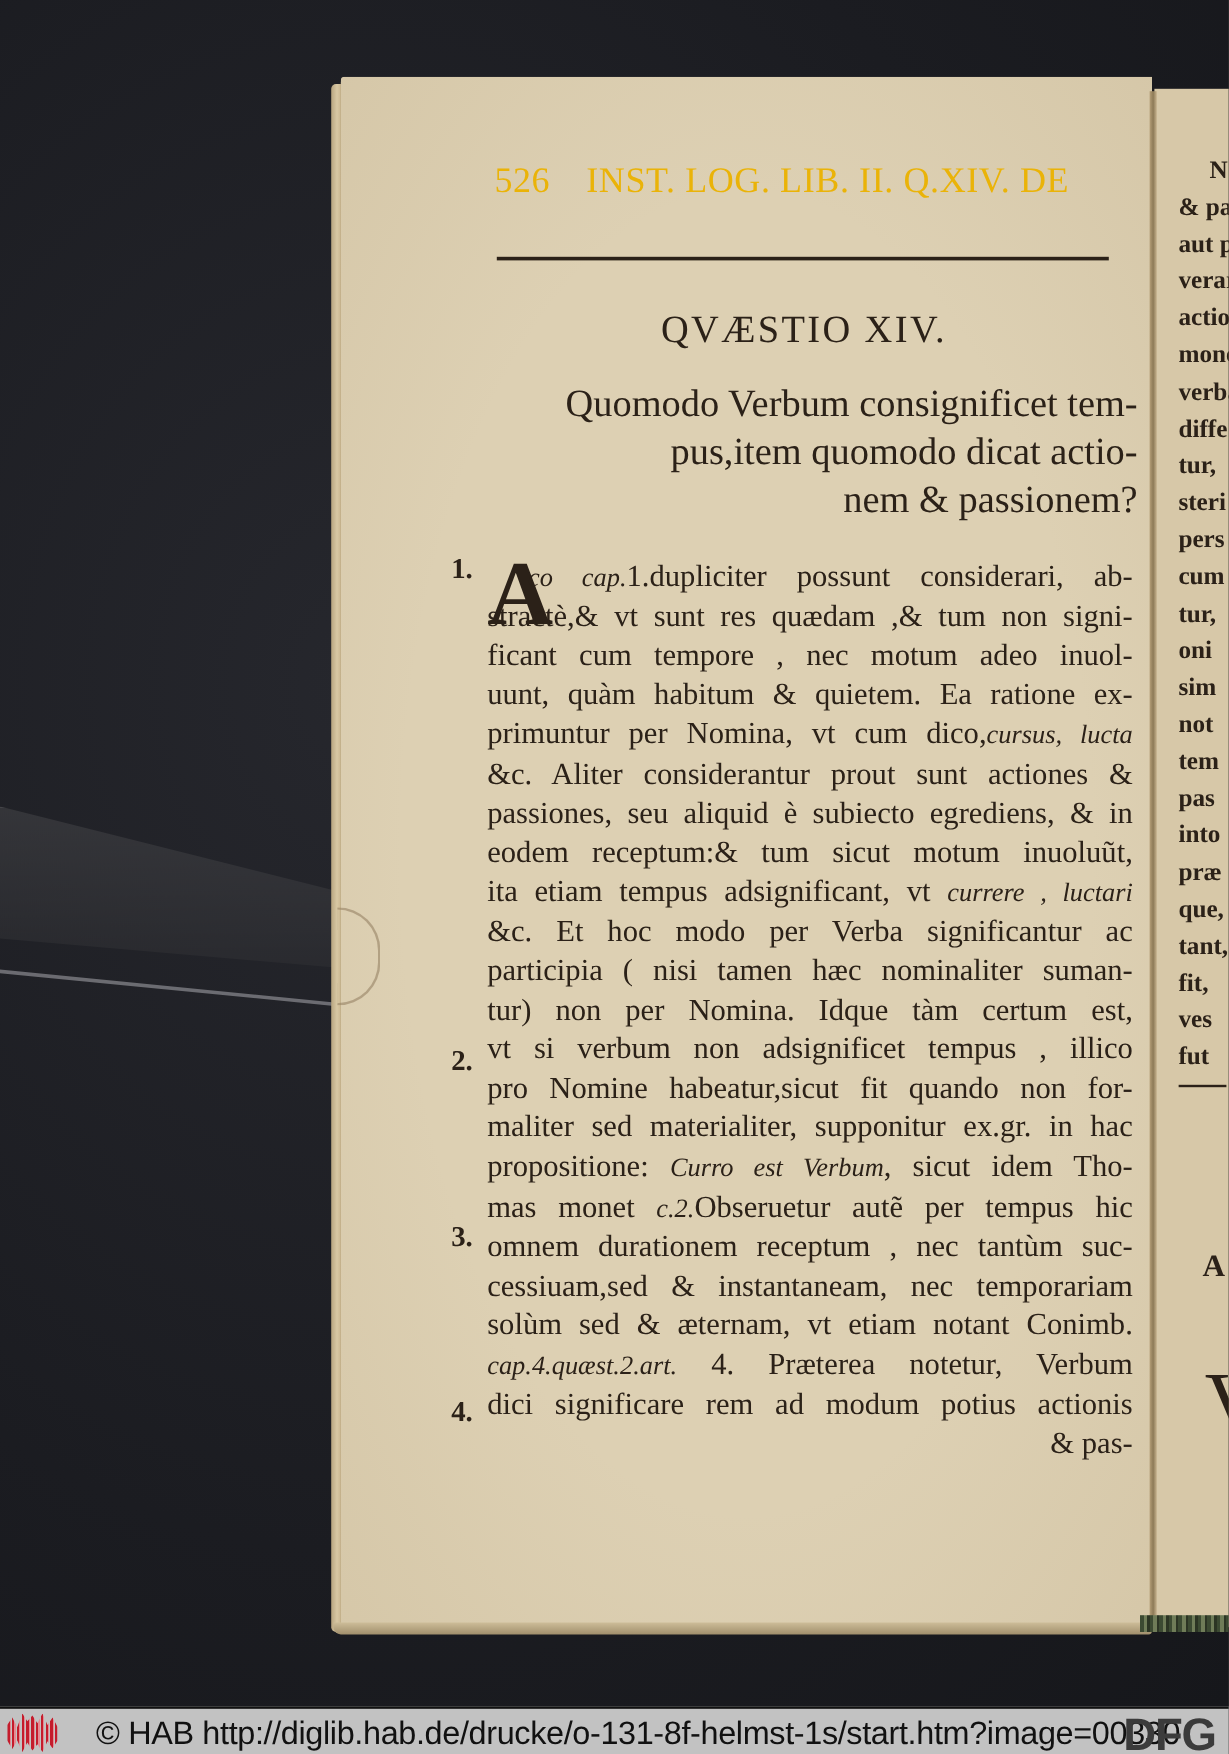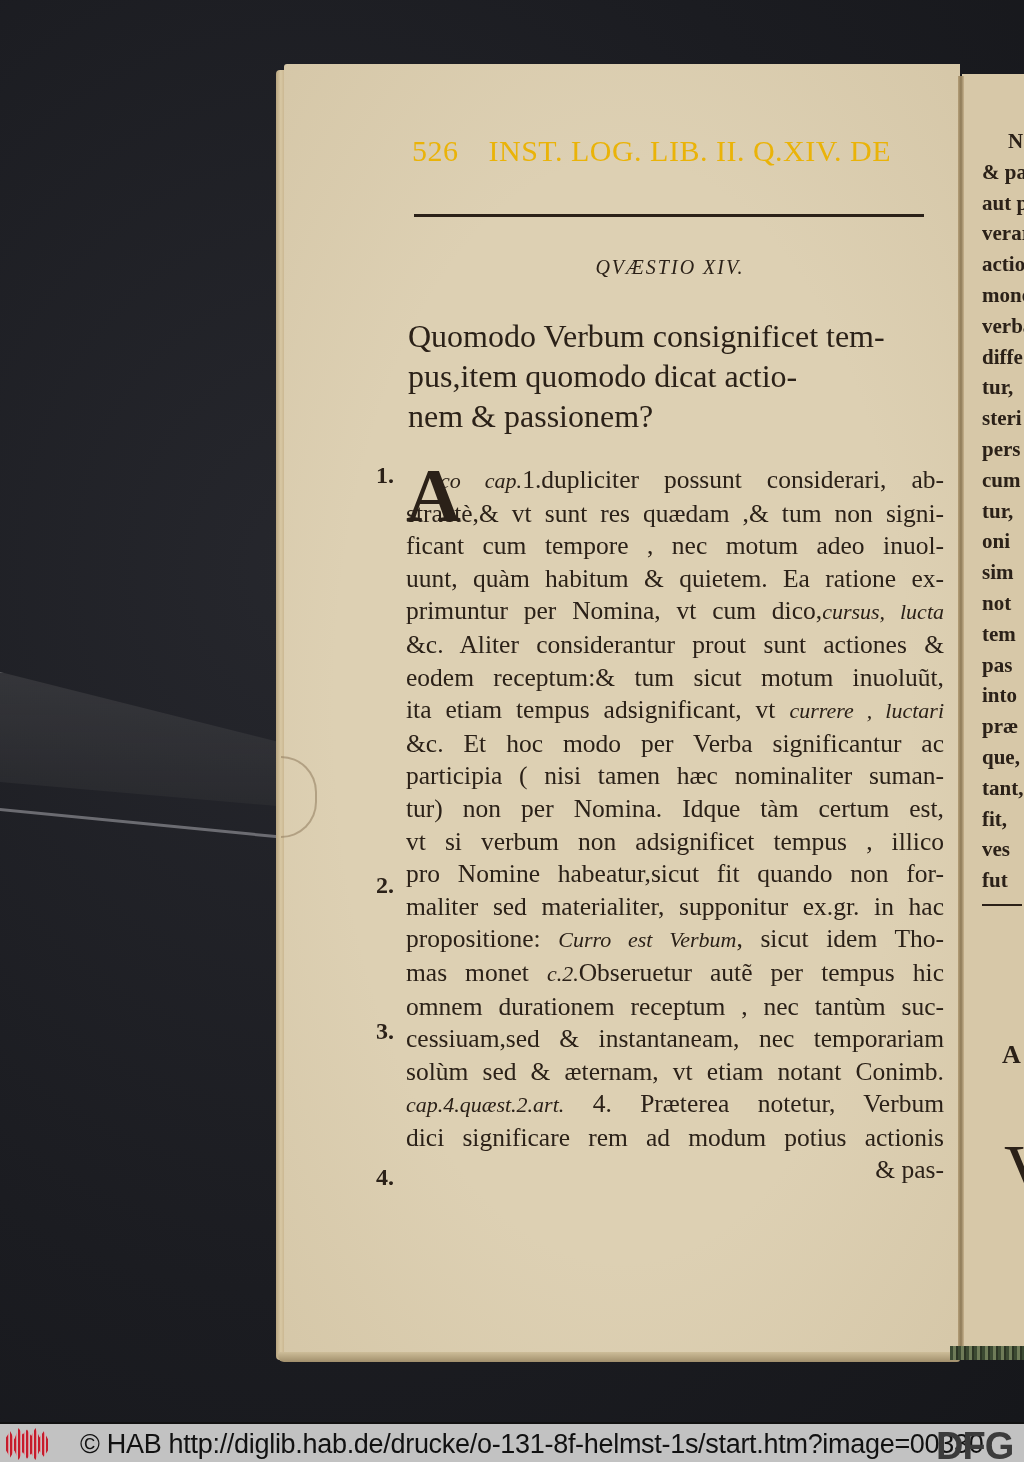--- a/index.html
+++ b/index.html
@@ -46,24 +46,24 @@
   .header-line {
     position:absolute; left:412px; top:134px; width:496px;
     font-size:30px; color:#eab308; letter-spacing:0.5px; white-space:nowrap;
   }
   .header-line .pg { margin-right:22px; }
   .rule {
     position:absolute; left:414px; top:214px; width:510px; height:3px; background:#2b2118;
   }
   .q-title {
     position:absolute; left:420px; top:256px; width:500px; text-align:center;
-    font-size:20px; color:#2b2118; letter-spacing:2px;font-style:italic;
+    font-size:32px; color:#2b2118; letter-spacing:2px;
   }
   .q-heading {
-    position:absolute; left:408px; top:316px; width:540px; text-align:left;
+    position:absolute; left:408px; top:316px; width:540px; text-align:right;
     font-size:32px; line-height:40px; color:#2b2118;
   }
   .body-text {
     position:absolute; left:406px; top:464px; width:538px;
     font-size:25.5px; line-height:32.6px; color:#2b2118;
   }
   .body-text .ln { display:block; white-space:nowrap; text-align:justify; text-align-last:justify; }
   .body-text .ln.last { text-align:center; text-align-last:right; }
   .body-text i { font-style:italic; font-size:22px; }
   .dropcap {
@@ -152,20 +152,21 @@
 
 <div class="dropcap">A</div>
 
 <div class="body-text">
   <span class="ln indent"><i>co cap.</i><span>1.dupliciter possunt considerari, ab-</span></span>
   <span class="ln">stractè,&amp; vt sunt res quædam ,&amp; tum non signi-</span>
   <span class="ln">ficant cum tempore , nec motum adeo inuol-</span>
   <span class="ln">uunt, quàm habitum &amp; quietem. Ea ratione ex-</span>
   <span class="ln"><span>primuntur per Nomina, vt cum dico,</span><i>cursus, lucta</i></span>
   <span class="ln">&amp;c. Aliter considerantur prout sunt actiones &amp;</span>
+  <span class="ln">passiones, seu aliquid è subiecto egrediens, &amp; in</span>
   <span class="ln">eodem receptum:&amp; tum sicut motum inuoluũt,</span>
   <span class="ln"><span>ita etiam tempus adsignificant, vt </span><i>currere , luctari</i></span>
   <span class="ln">&amp;c. Et hoc modo per Verba significantur ac</span>
   <span class="ln">participia ( nisi tamen hæc nominaliter suman-</span>
   <span class="ln">tur) non per Nomina. Idque tàm certum est,</span>
   <span class="ln">vt si verbum non adsignificet tempus , illico</span>
   <span class="ln">pro Nomine habeatur,sicut fit quando non for-</span>
   <span class="ln">maliter sed materialiter, supponitur ex.gr. in hac</span>
   <span class="ln"><span>propositione: </span><i>Curro est Verbum</i><span>, sicut idem Tho-</span></span>
   <span class="ln"><span>mas monet </span><i>c.2.</i><span>Obseruetur autẽ per tempus hic</span></span>

